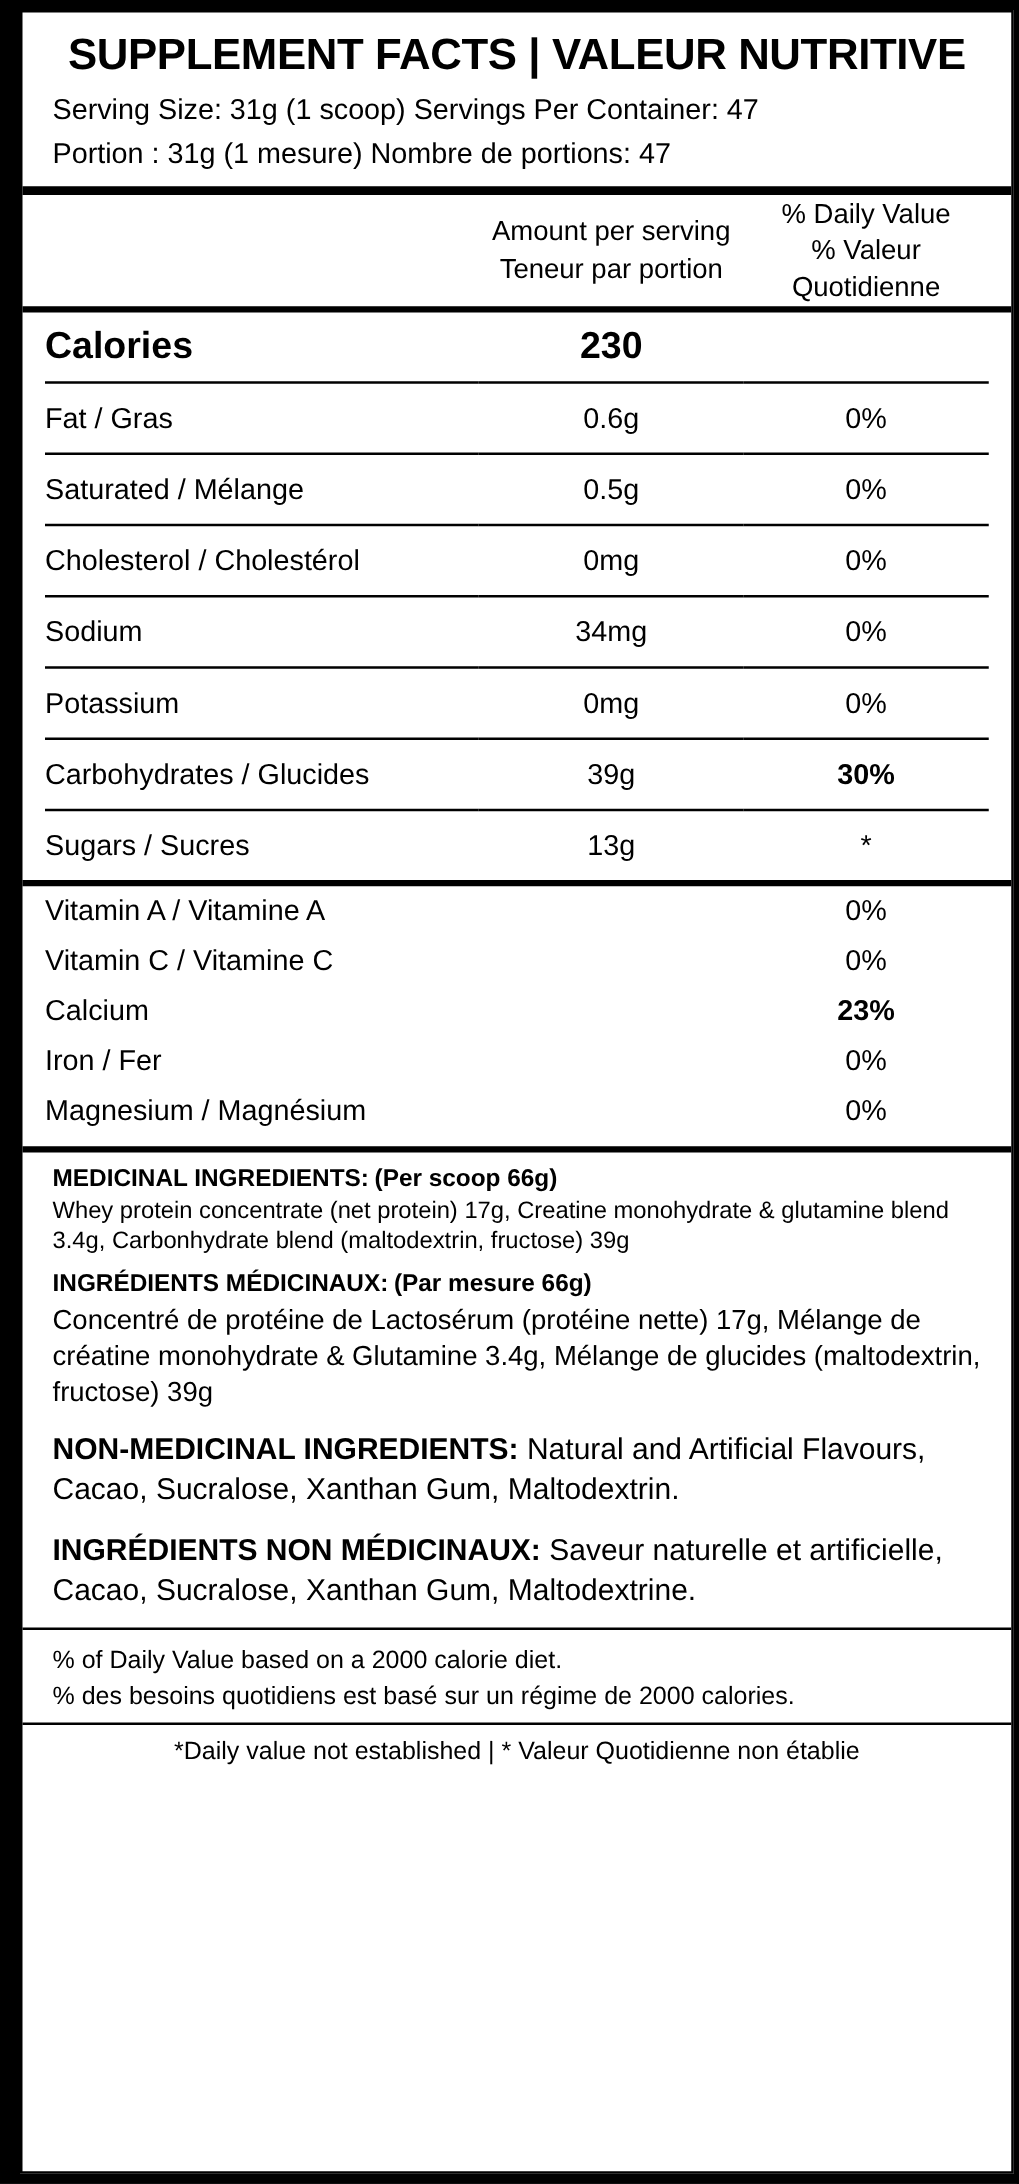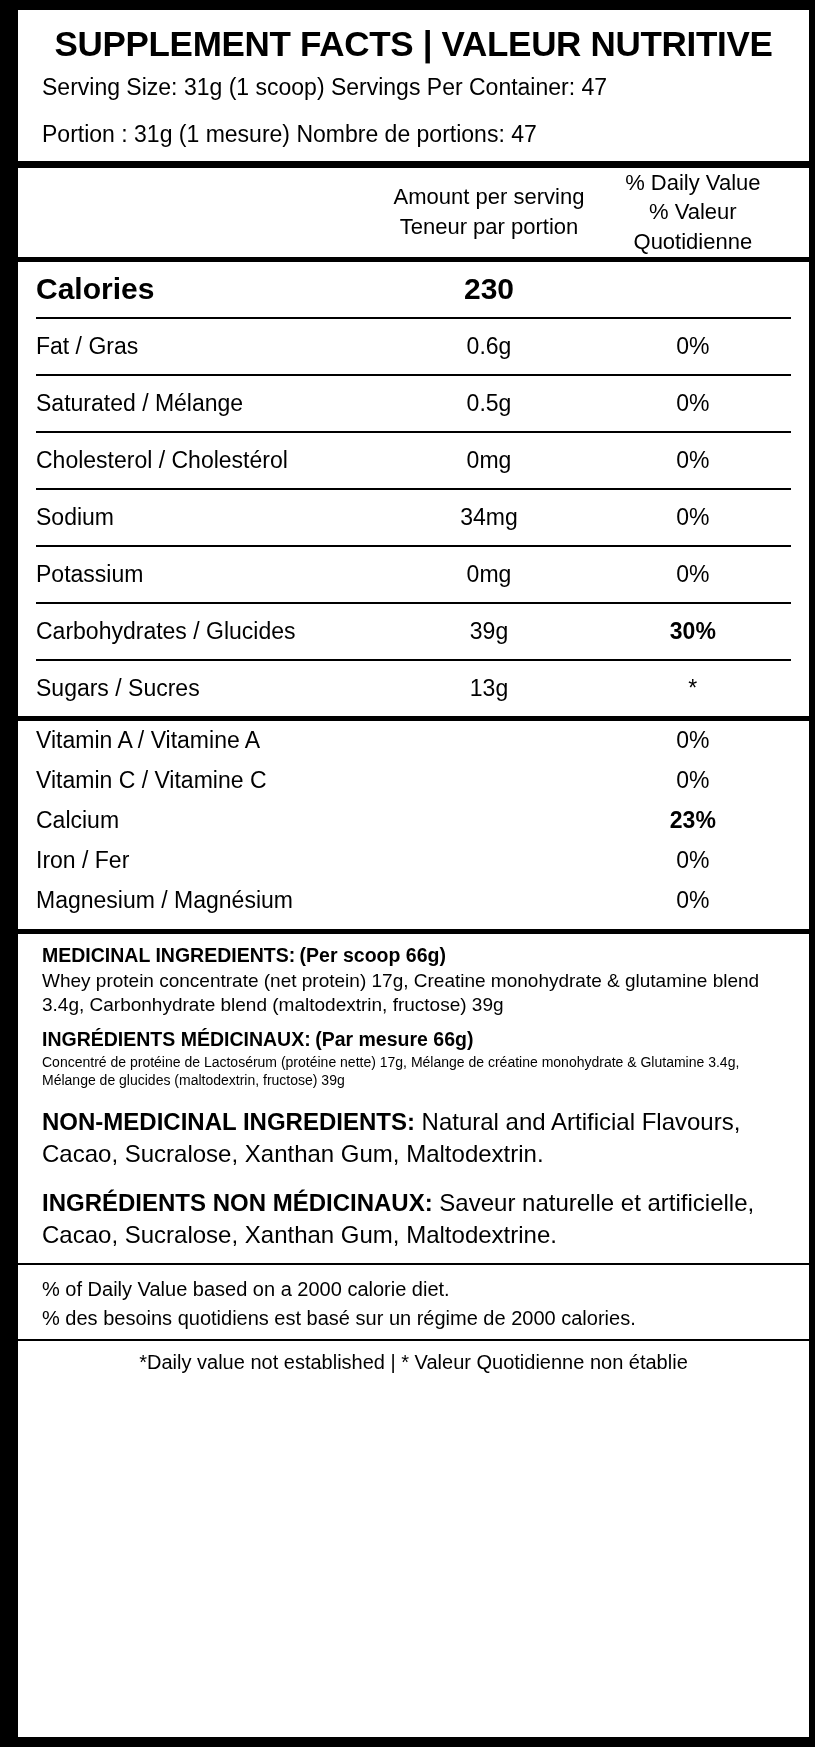--- a/index.html
+++ b/index.html
@@ -102,21 +102,21 @@
     font-size: 19.5px;
     font-weight: bold;
     display: inline;
   }
   .ing-body {
     font-size: 19px;
     line-height: 1.3;
     margin-top: 2px;
   }
   .ing-body-sm {
-    font-size: 14px;
+    font-size: 22px;
     line-height: 1.32;
     margin-top: 2px;
   }
   .ing-para {
     font-size: 24px;
     line-height: 1.35;
     margin-top: 16px;
   }
   .ing-para b { font-weight: bold; }
 
@@ -133,21 +133,21 @@
   .spacer8 { height: 8px; }
 </style>
 </head>
 <body>
 
 <div class="panel">
 
   <div class="inner">
     <div class="title">SUPPLEMENT FACTS | VALEUR NUTRITIVE</div>
     <div class="serving">Serving Size: 31g (1 scoop) Servings Per Container: 47</div>
-    <div class="serving" style="margin-top:16px">Portion : 31g (1 mesure) Nombre de portions: 47</div>
+    <div class="serving" style="margin-top:4px">Portion : 31g (1 mesure) Nombre de portions: 47</div>
   </div>
 
   <div class="rule-thick"></div>
 
   <div class="inner">
     <table class="nf">
       <tbody>
           <tr class="hdr-row">
         <td class="col-name"></td>
         <td class="col-amt hdr-amt">

